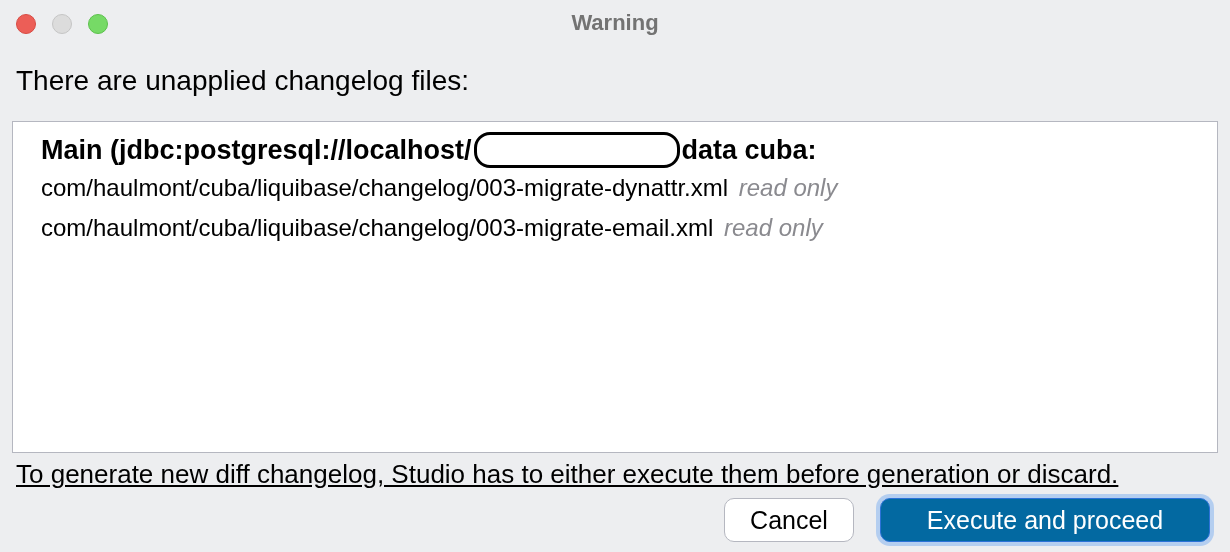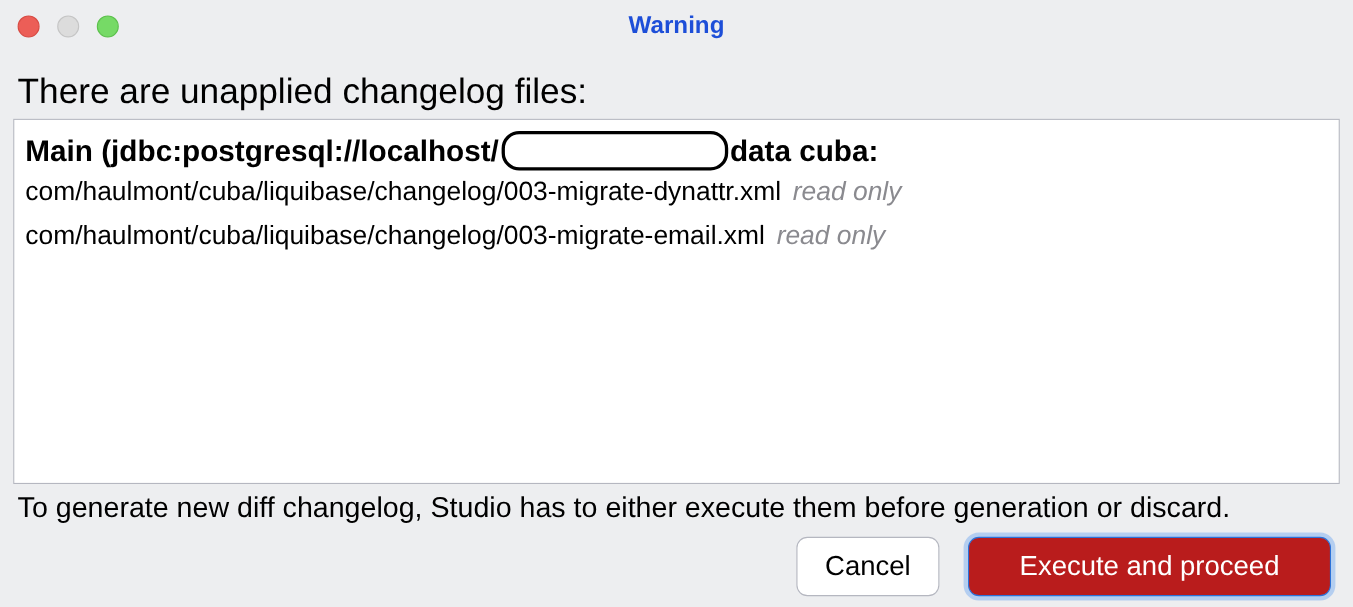--- a/index.html
+++ b/index.html
@@ -38,39 +38,39 @@
   .tl-min      { background: #dcdcdc; border: 1px solid #c5c5c5; }
   .tl-zoom     { background: #76da66; border: 1px solid #5cc14c; }
 
   .window-title {
     position: absolute;
     left: 0;
     right: 0;
     text-align: center;
     font-weight: 700;
     font-size: 22px;
-    color: #1d4ed8;
+    color: #737373;
     pointer-events: none;
   }
 
   .content {
     padding: 16px 12px 0 12px;
   }
 
   .lead {
-    font-size: 32px;
-    margin: 4px 0 6px 4px;
+    font-size: 28px;
+    margin: 4px 0 24px 4px;
   }
 
   .list-box {
     background: #fff;
     border: 1px solid #b5b7c0;
     box-sizing: border-box;
     height: 332px;
-    padding: 10px 10px;
+    padding: 10px 28px;
     overflow: hidden;
   }
 
   .datastore-header {
     font-weight: 700;
     font-size: 27px;
     line-height: 35px;
     display: flex;
     align-items: center;
     flex-wrap: wrap;
@@ -94,52 +94,53 @@
 
   .readonly {
     font-style: italic;
     color: #8a8a8f;
     margin-left: 4px;
   }
 
   .footer-text {
     font-size: 26px;
     margin: 6px 0 0 4px;
+    text-decoration: underline;
   }
 
   .button-bar {
     position: absolute;
     bottom: 10px;
     right: 20px;
     display: flex;
     gap: 26px;
     align-items: center;
   }
 
   .btn {
     font-size: 25px;
-    height: 54px;
+    height: 44px;
     border-radius: 10px;
     padding: 0 22px;
     cursor: pointer;
     display: flex;
     align-items: center;
     justify-content: center;
     box-sizing: border-box;
   }
 
   .btn-cancel {
     background: #fff;
     border: 1px solid #b5b7c0;
     color: #000;
     min-width: 130px;
   }
 
   .btn-primary {
-    background: #b91c1c;
+    background: #0369a1;
     border: 1px solid #2c72d8;
     color: #fff;
     min-width: 330px;
     box-shadow: 0 0 0 4px rgba(75,145,241,0.35);
   }
 </style>
 </head>
 <body>
 
 <div class="titlebar">

